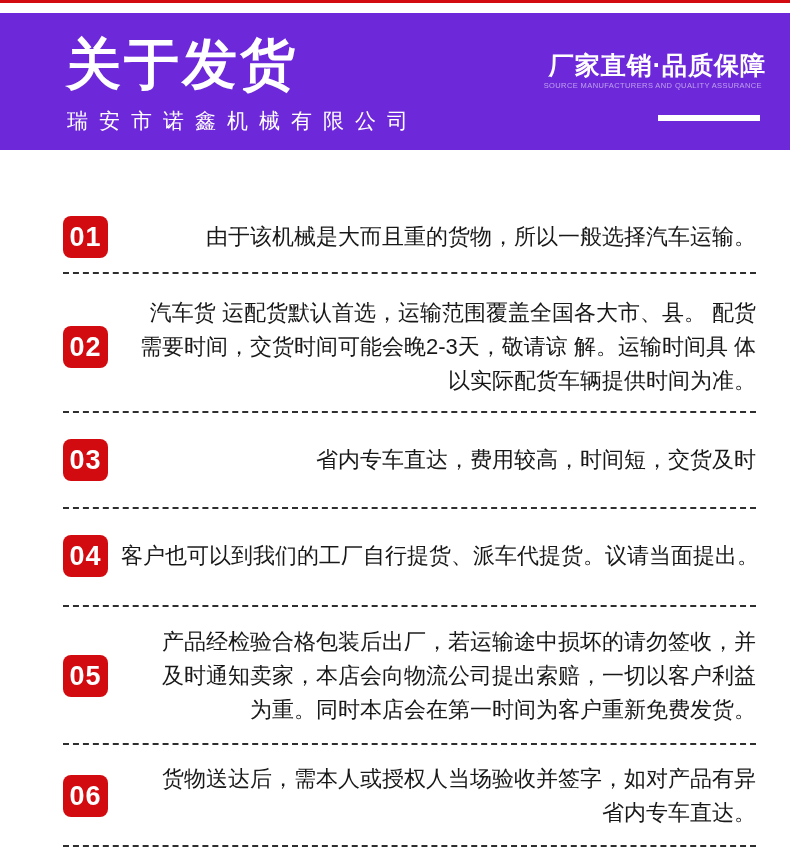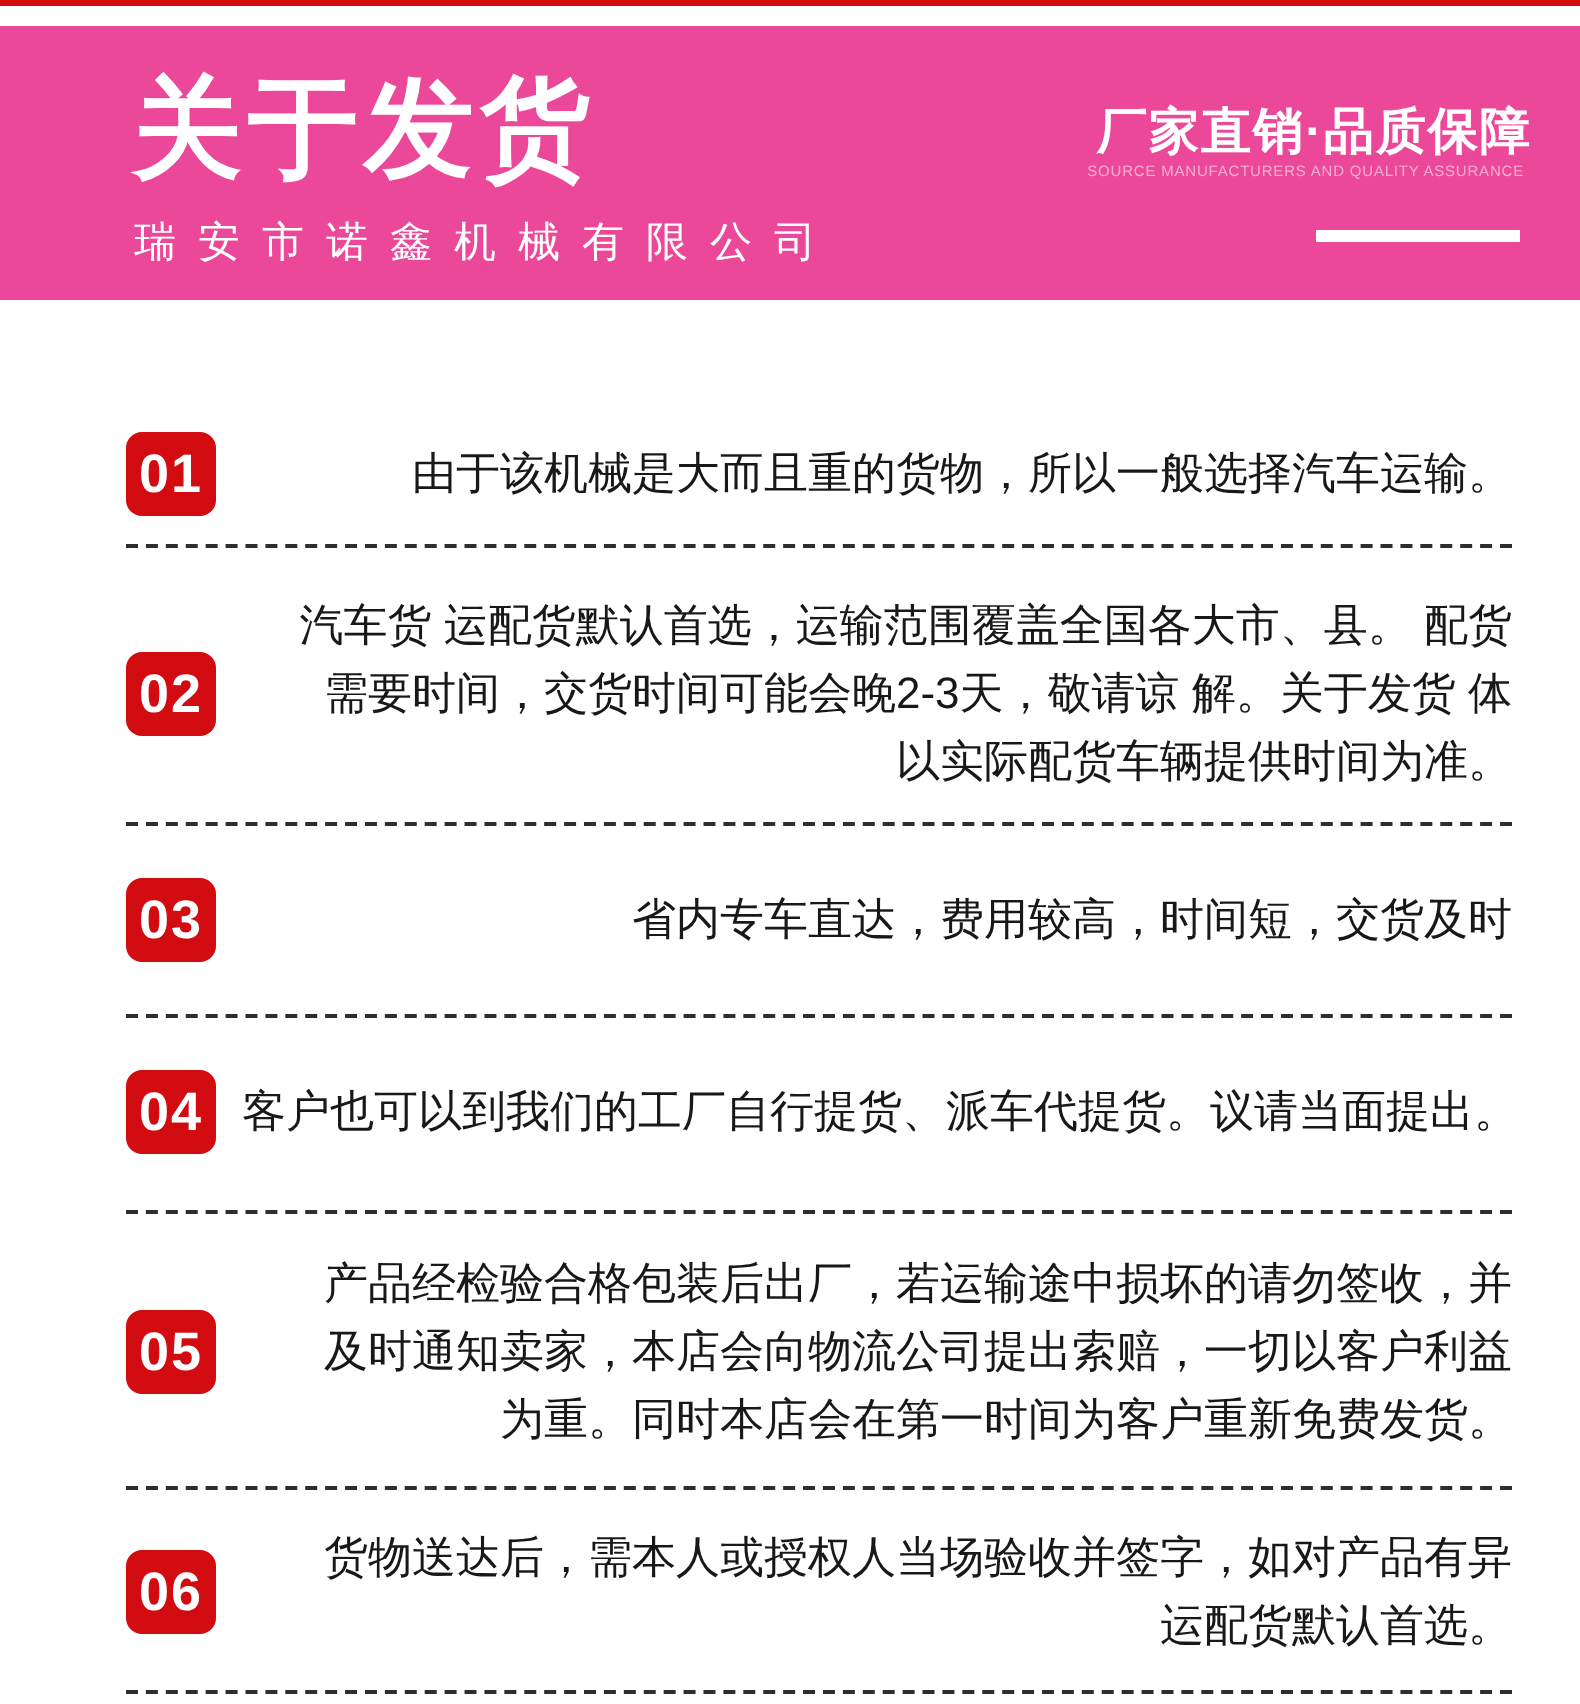--- a/index.html
+++ b/index.html
@@ -21,21 +21,21 @@
     width: 100%;
     height: 3px;
     background: #d20b10;
   }
   
   .banner {
     position: relative;
     margin-top: 10px;
     width: 100%;
     height: 137px;
-    background: #ec4899;
+    background: #6d28d9;
   }
   .banner .title {
     position: absolute;
     left: 66px;
     top: 24px;
     color: #ffffff;
     font-size: 55px;
     font-weight: 900;
     letter-spacing: 3px;
     line-height: 1;
@@ -138,21 +138,21 @@
       <div class="badge">01</div>
       <div class="text">
           <div class="line">由于该机械是大而且重的货物，所以一般选择汽车运输。</div>
         </div>
     </div>
 
     <div class="item">
       <div class="badge">02</div>
       <div class="text">
           <div class="line">汽车货 运配货默认首选，运输范围覆盖全国各大市、县。 配货</div>
-          <div class="line">需要时间，交货时间可能会晚2-3天，敬请谅 解。关于发货 体</div>
+          <div class="line">需要时间，交货时间可能会晚2-3天，敬请谅 解。运输时间具 体</div>
           <div class="line">以实际配货车辆提供时间为准。</div>
         </div>
     </div>
 
     <div class="item">
       <div class="badge">03</div>
       <div class="text">
           <div class="line">省内专车直达，费用较高，时间短，交货及时</div>
         </div>
     </div>
@@ -170,18 +170,18 @@
           <div class="line">产品经检验合格包装后出厂，若运输途中损坏的请勿签收，并</div>
           <div class="line">及时通知卖家，本店会向物流公司提出索赔，一切以客户利益</div>
           <div class="line">为重。同时本店会在第一时间为客户重新免费发货。</div>
         </div>
     </div>
 
     <div class="item">
       <div class="badge">06</div>
       <div class="text">
           <div class="line">货物送达后，需本人或授权人当场验收并签字，如对产品有异</div>
-          <div class="line">运配货默认首选。</div>
+          <div class="line">省内专车直达。</div>
         </div>
     </div>
   </div>
 
 </div>
 
 </body></html>

